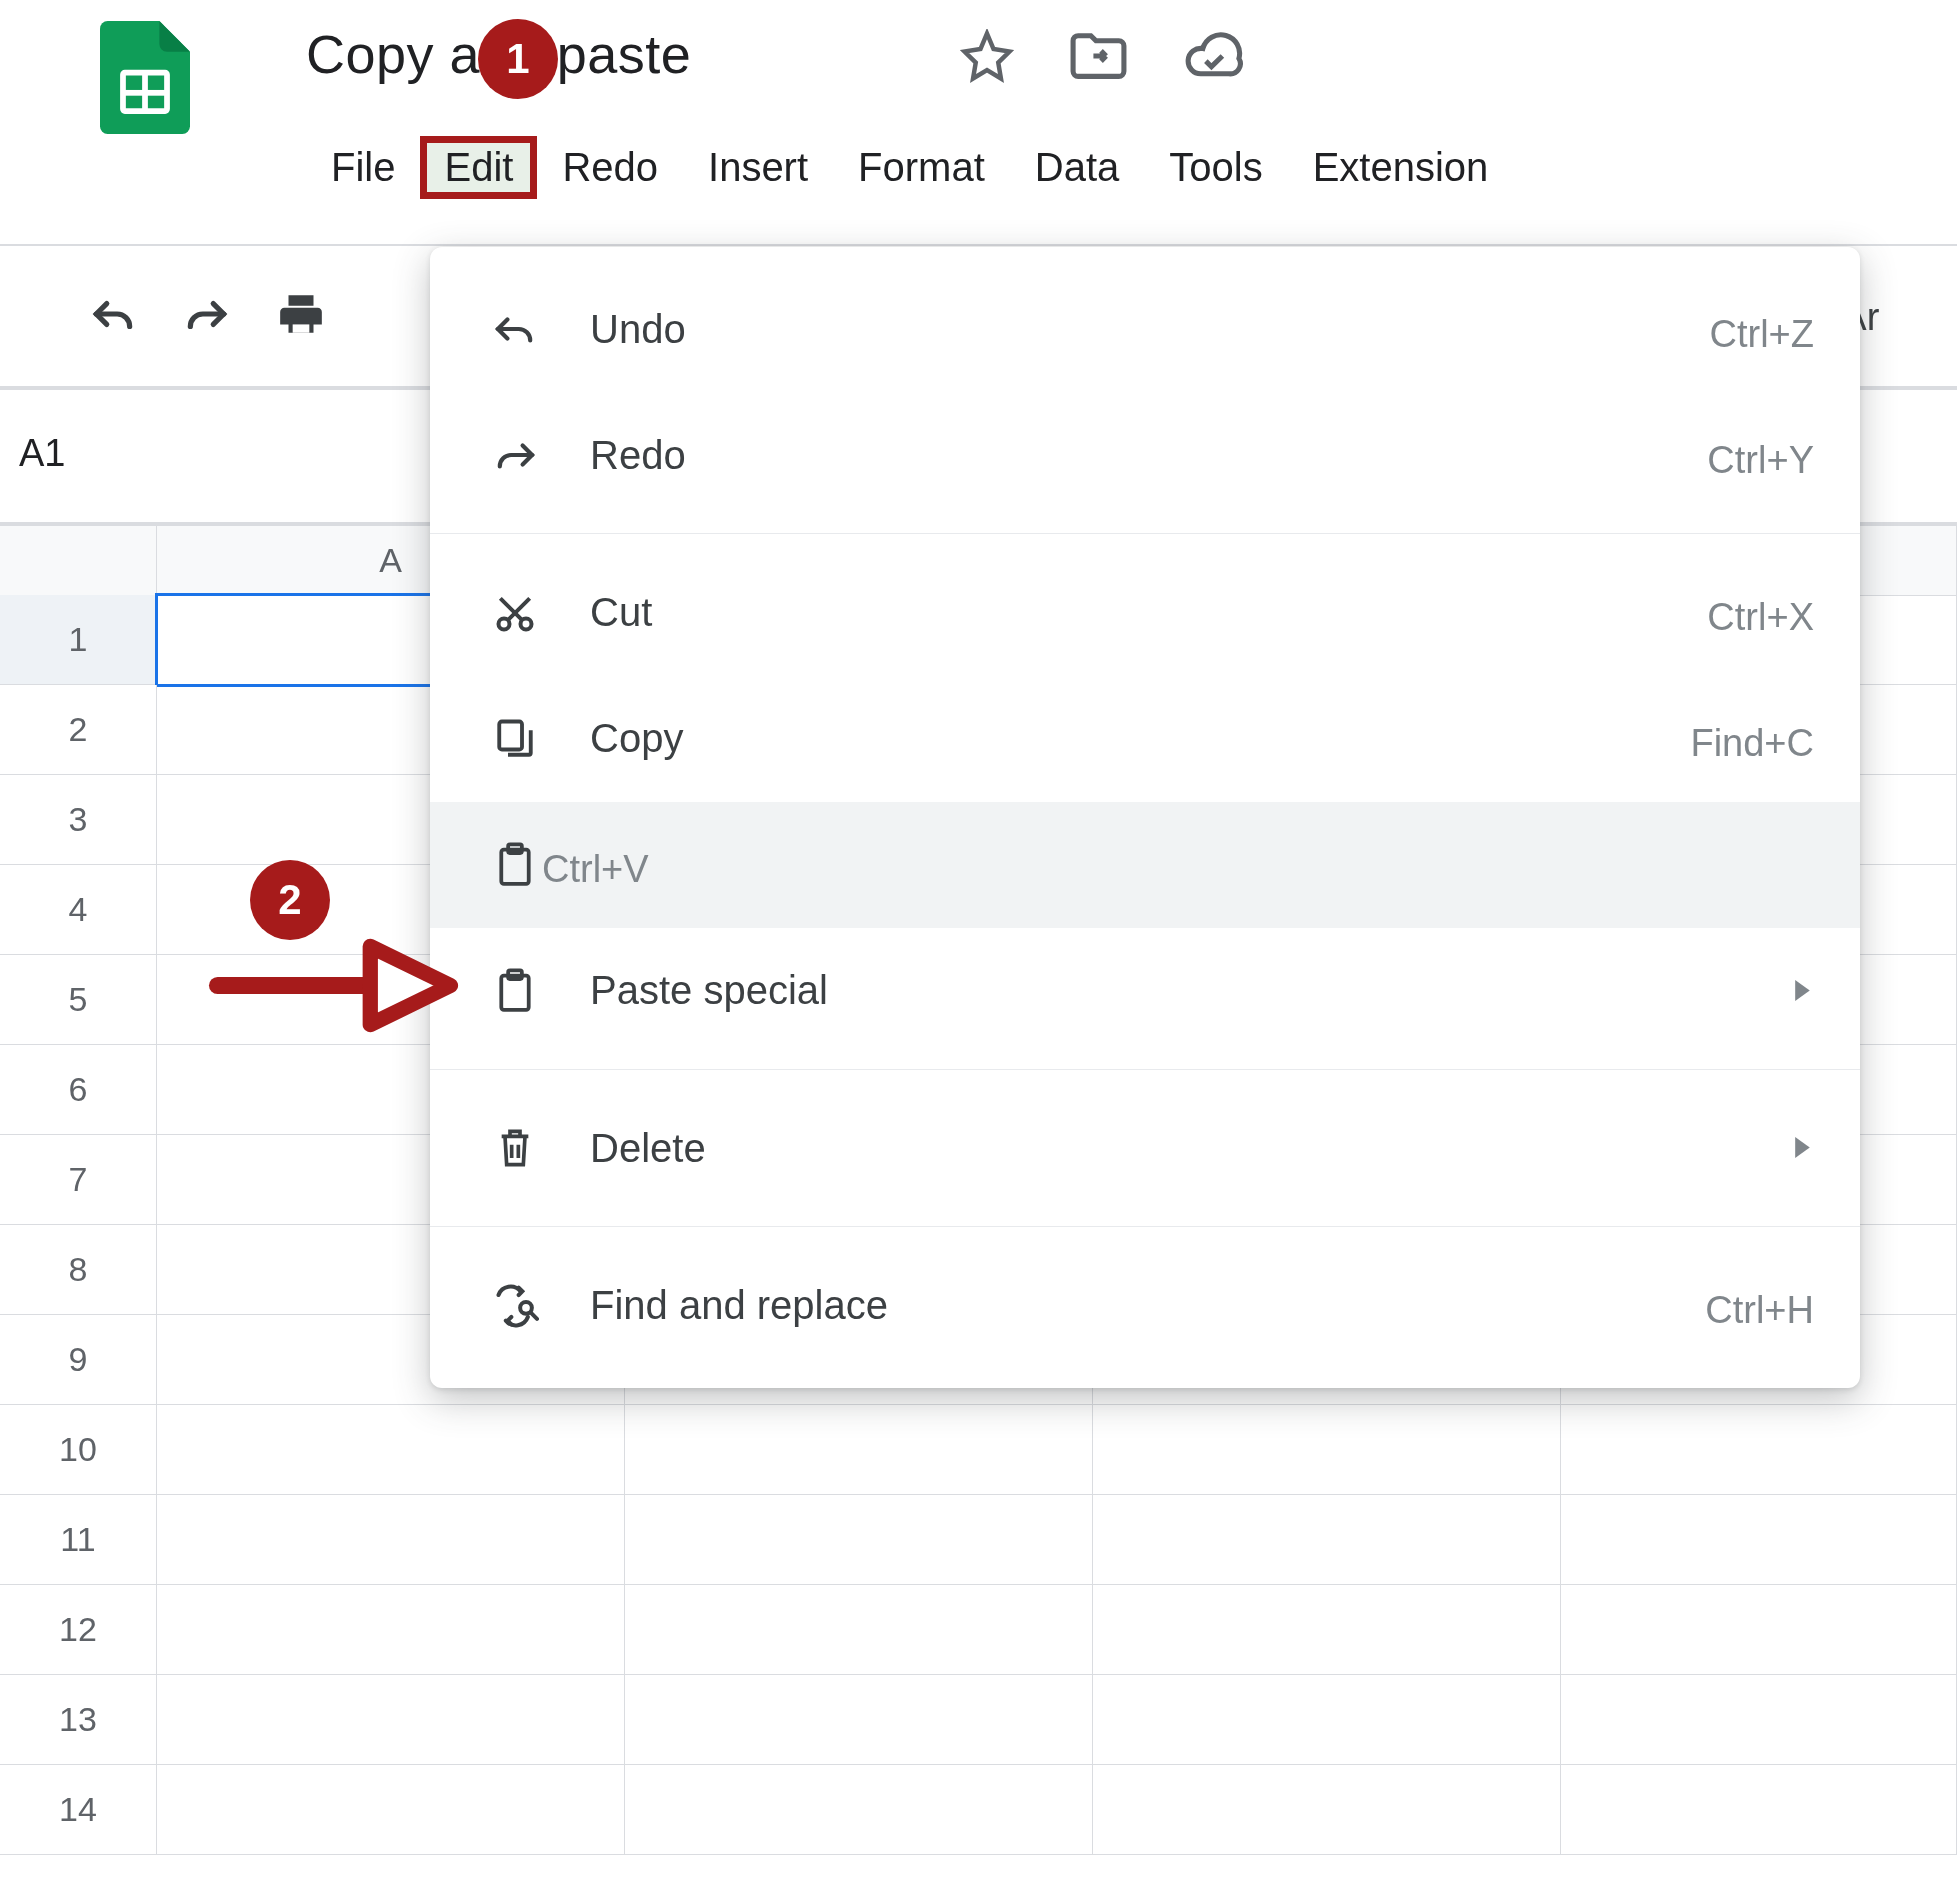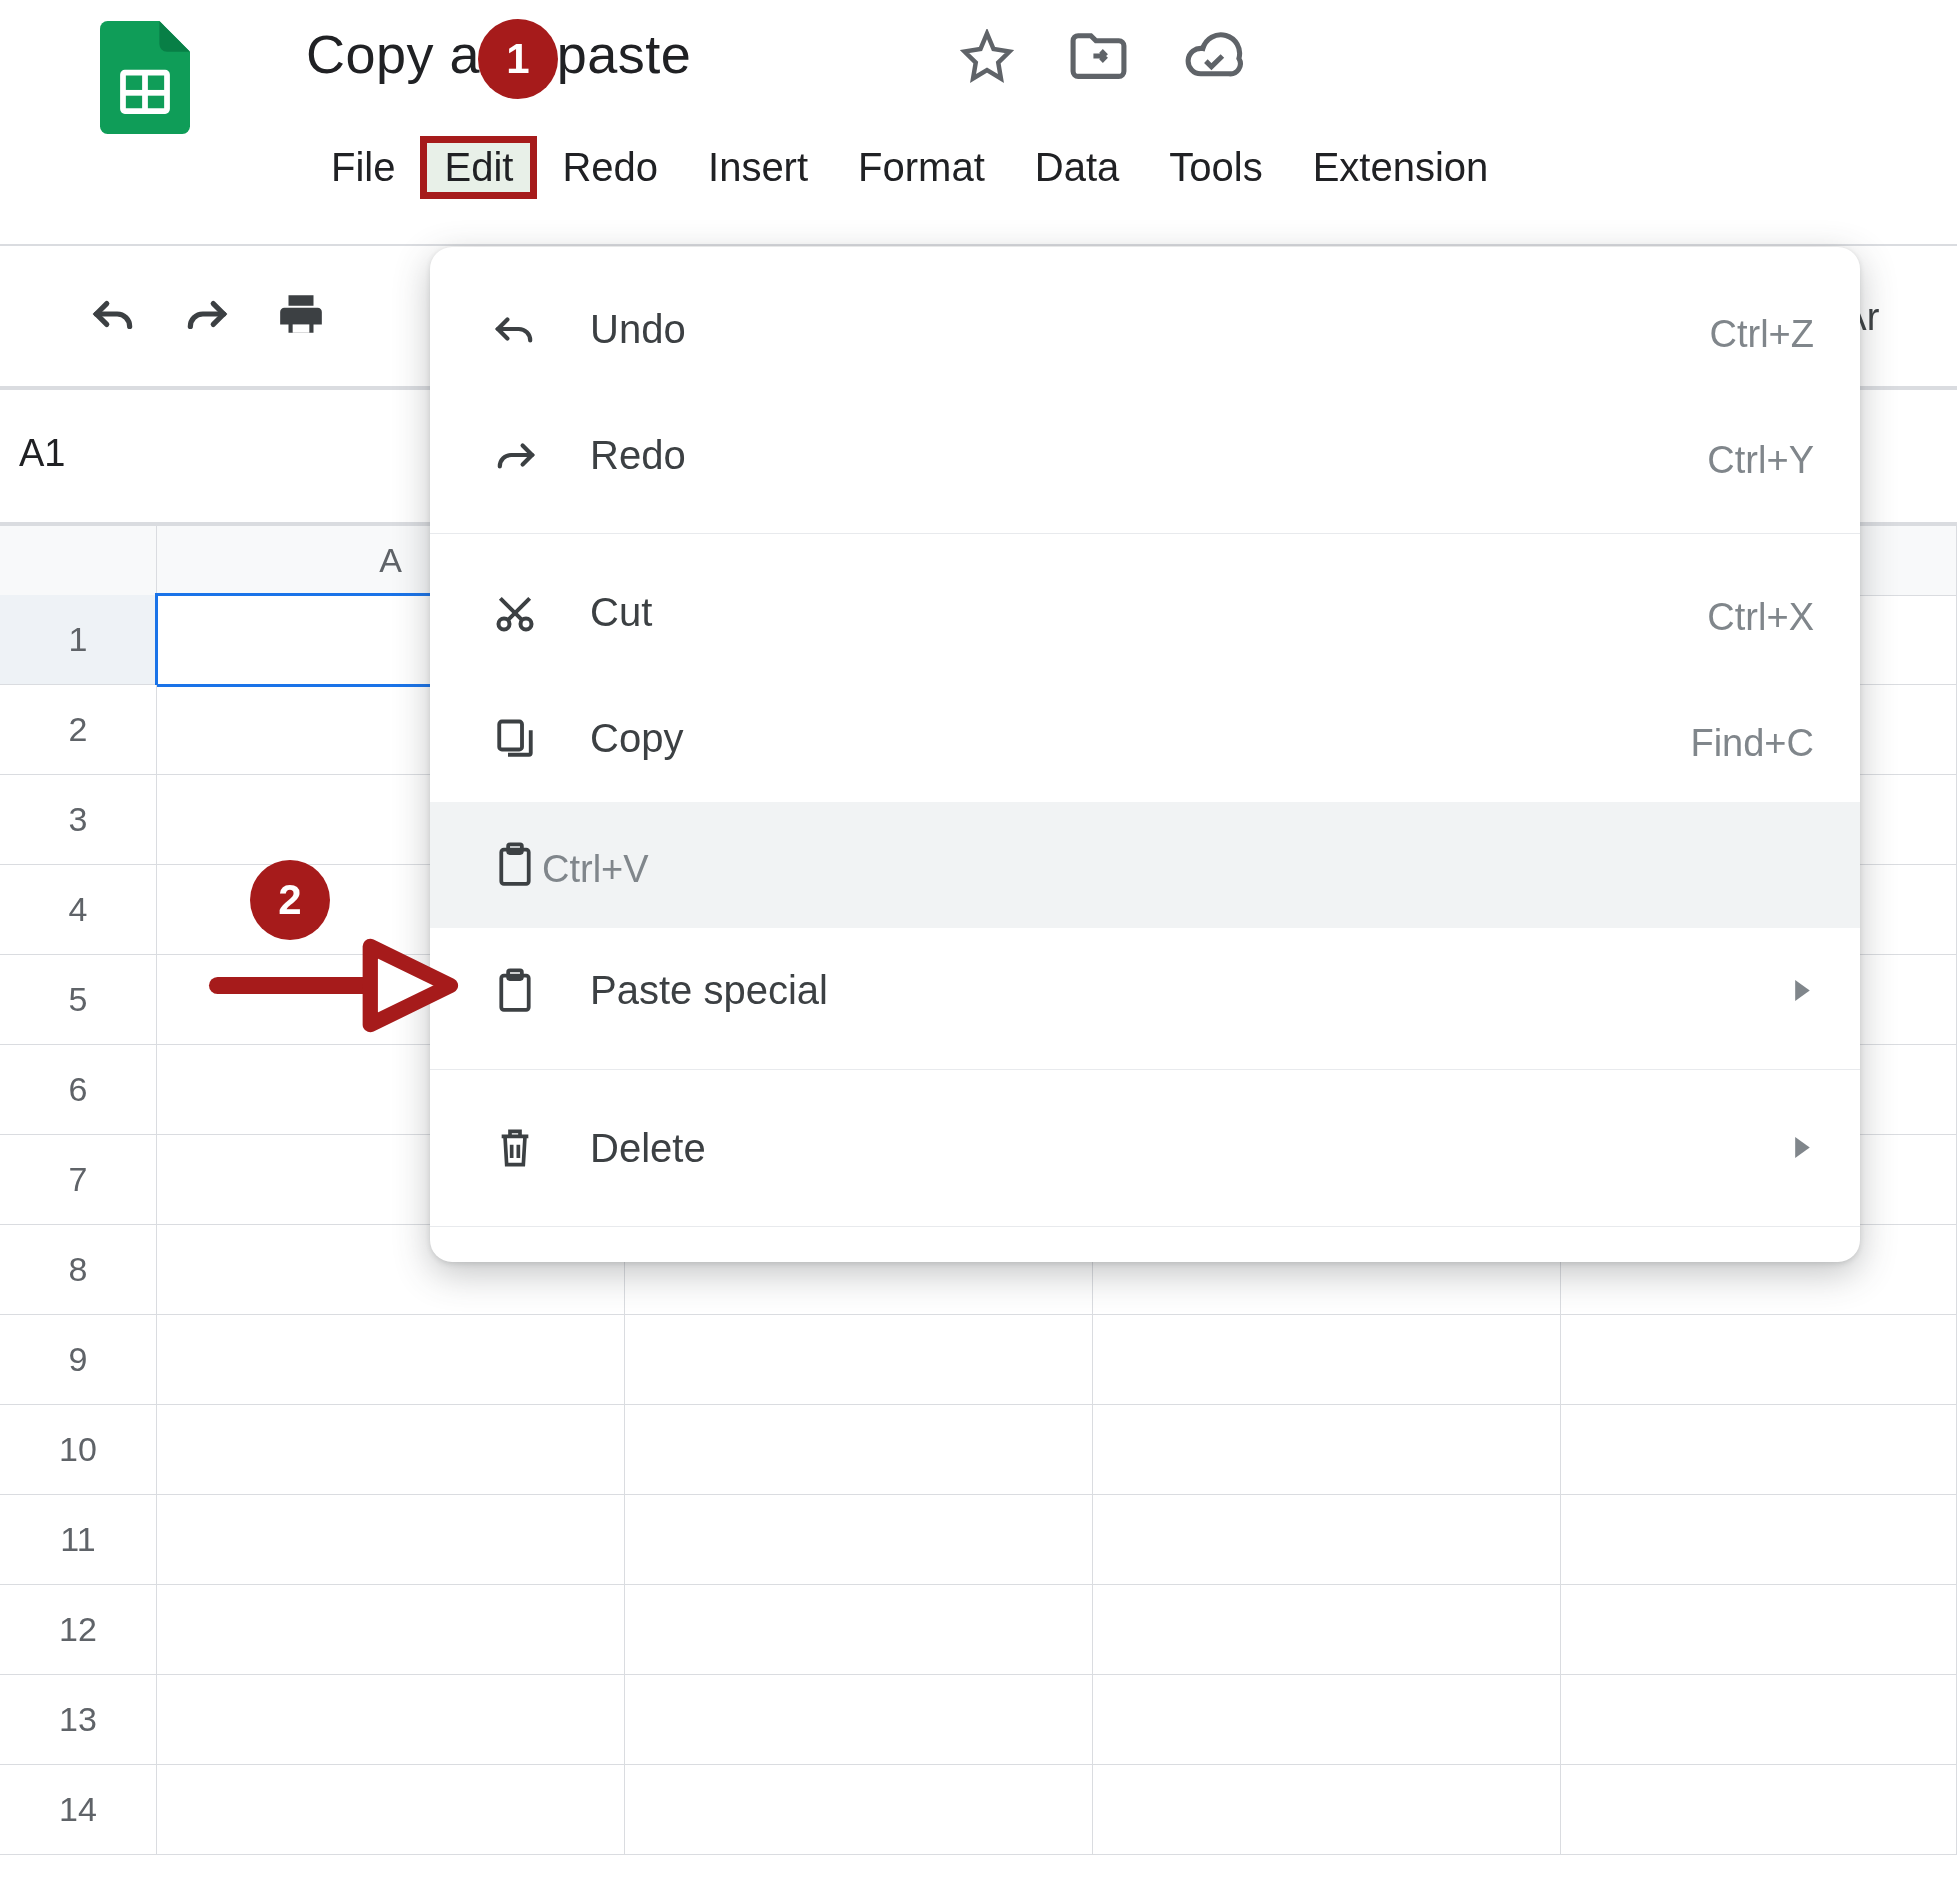--- a/index.html
+++ b/index.html
@@ -37,21 +37,21 @@
   .colhdrs{position:absolute;left:0;top:0;height:69px;right:0;display:flex;background:#f8f9fa;border-bottom:1.9px solid var(--border);}
   .corner{width:157px;height:100%;border-right:1.9px solid var(--border);box-sizing:border-box;background:#f8f9fa;}
   .colh{height:100%;display:flex;align-items:center;justify-content:center;font-size:34px;color:var(--muted);border-right:1.9px solid var(--border);box-sizing:border-box;}
   .rows{position:absolute;left:0;top:69px;right:0;}
   .row{display:flex;height:90px;}
   .rowh{width:157px;display:flex;align-items:center;justify-content:center;font-size:34px;color:var(--muted);border-right:1.9px solid var(--border);border-bottom:1.9px solid var(--border);box-sizing:border-box;background:#fff;}
   .row:first-child .rowh{background:#eef2f6;}
   .cell{height:100%;border-right:1.9px solid var(--border);border-bottom:1.9px solid var(--border);box-sizing:border-box;}
   .selcell{outline:3.8px solid #1a73e8;outline-offset:-1.9px;}
   
-  .menu{position:absolute;left:430px;top:247px;width:1430px;background:#fff;border-radius:22px;box-shadow:0 11.5px 36px rgba(60,64,67,.3),0 1.9px 5.7px rgba(60,64,67,.15);padding:19px 0;}
+  .menu{position:absolute;left:430px;top:247px;width:1430px;background:#fff;border-radius:12px;box-shadow:0 11.5px 36px rgba(60,64,67,.3),0 1.9px 5.7px rgba(60,64,67,.15);padding:19px 0;}
   .menu .item{display:flex;align-items:center;height:126px;padding:0 46px 0 57px;cursor:pointer;color:var(--text);}
   .menu .item.hover{background:var(--hover);}
   .menu .item.disabled{color:#b7bbbf;}
   .menu .item .micon{width:55px;display:flex;justify-content:center;}
   .menu .item .lbl{margin-left:48px;font-size:40px;flex:1;}
   .menu .item .sc{font-size:38px;color:var(--light);font-weight:500;margin-top:10px;}
   .menu .item .sub{color:var(--light);}
   .menu hr{border:none;border-top:1.9px solid #e8eaed;margin:15.3px 0;}
   
   .badge{position:absolute;width:80px;height:80px;border-radius:50%;background:var(--accent);color:#fff;display:flex;align-items:center;justify-content:center;font-size:42px;font-weight:700;z-index:50;}
@@ -335,20 +335,32 @@
     <span class="lbl">Delete</span>
     <span class="sub">
       <svg width="21" height="25" viewBox="0 0 10 12" fill="#80868b">
           <path d="M1 1l7 5-7 5z"></path>
         </svg>
     </span>
   </div>
 
   <hr>
 
+  <div class="item">
+    <span class="micon">
+      <svg width="48" height="44" viewBox="0 0 26 24" fill="none" stroke="#3c4043" stroke-width="2.2" stroke-linecap="round">
+          <path d="M4 6a7 7 0 0 1 12-2M20 18a7 7 0 0 1-12 2"></path>
+          <path d="M15 2l2 2-2 2M11 22l-2-2 2-2"></path>
+          <circle cx="19" cy="13" r="3.2"></circle>
+          <path d="M21.5 15.5L25 19"></path>
+        </svg>
+    </span>
+    <span class="lbl">Find and replace</span>
+    <span class="sc">Ctrl+H</span>
+  </div>
 </div>
 
 <div class="badge" style="left:478px;top:19px;">1</div>
 <div class="badge" style="left:250px;top:860px;">2</div>
 <div class="arrow" style="left:208px;top:933px;">
   <svg width="252" height="105" viewBox="0 0 264 110">
     <path d="M10 55 H180" stroke="#a61b1b" stroke-width="18" fill="none" stroke-linecap="round"></path>
     <path d="M170 14 L254 55 L170 96 Z" fill="#fff" stroke="#a61b1b" stroke-width="16" stroke-linejoin="round"></path>
   </svg>
 </div>

